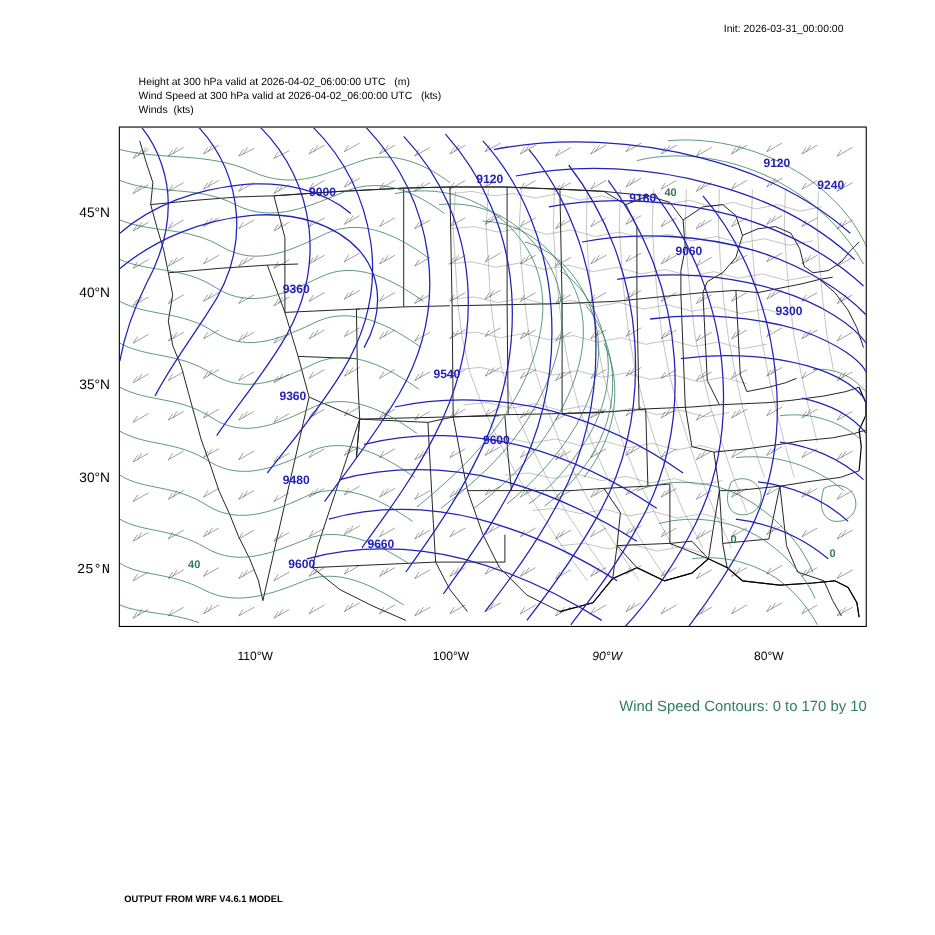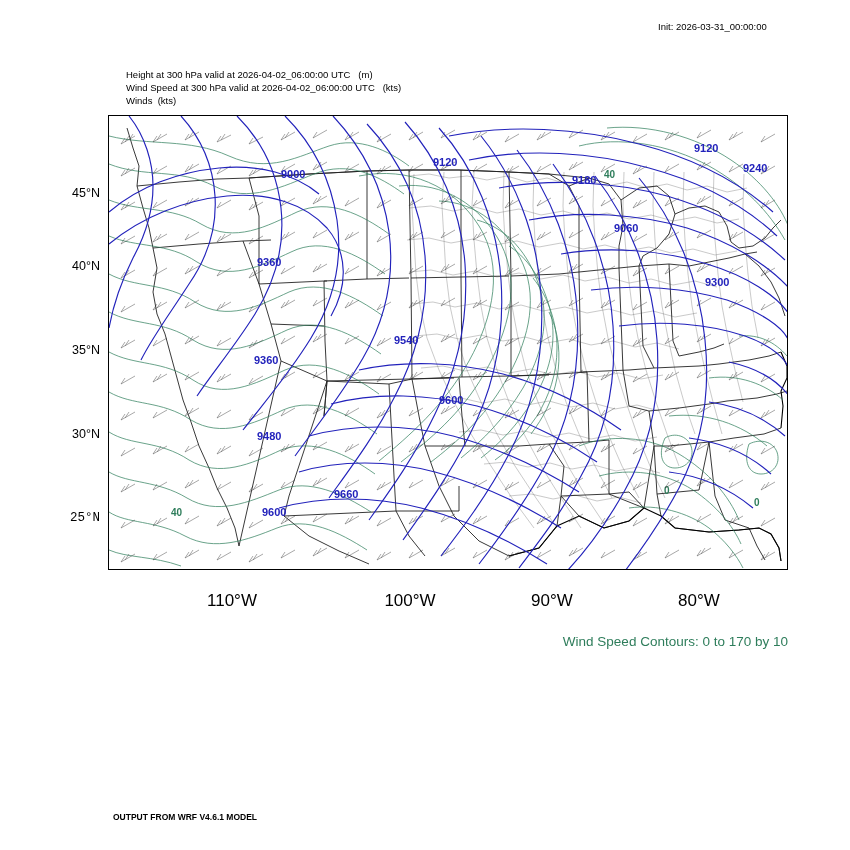--- a/index.html
+++ b/index.html
@@ -73,21 +73,21 @@
   
   .lat-label {
     position: absolute;
     font-size: 12.5px;
     color: #000;
     text-align: right;
     width: 60px;
   }
   .lon-label {
     position: absolute;
-    font-size: 17px;
+    font-size: 11px;
     color: #000;
     text-align: center;
     width: 70px;
   }
   
   .legend-line {
     position: absolute;
     font-size: 13.5px;
     text-align: right;
     right: 62px;
@@ -133,21 +133,21 @@
   <div class="field-desc" id="field-line-3">Winds  (kts)</div>
 
   <div class="lat-label" style="left:40px; top:186px;">45°N</div>
   <div class="lat-label" style="left:40px; top:259px;">40°N</div>
   <div class="lat-label" style="left:40px; top:343px;">35°N</div>
   <div class="lat-label" style="left:40px; top:427px;">30°N</div>
   <div class="lat-label" style="left:40px; top:511px;font-family:Liberation Mono, monospace;">25°N</div>
 
   <div class="lon-label" style="left:197px; top:591px;">110°W</div>
   <div class="lon-label" style="left:375px; top:591px;">100°W</div>
-  <div class="lon-label" style="left:517px; top:591px;">90°W</div>
+  <div class="lon-label" style="left:517px; top:591px;font-style:italic;">90°W</div>
   <div class="lon-label" style="left:664px; top:591px;">80°W</div>
 
   <div id="map-frame">
     <div id="map-canvas">
 
       <svg class="layer" viewBox="0 0 680 455">
         <g stroke="#555555" stroke-width="0.35" fill="none" opacity="0.9">
 
           <path d="M300 60 L320 58 L340 62 L358 60 L378 64 L398 60 L418 66 L438 62 L458 68 L478 64 L498 70 L518 66 L538 72 L558 68 L578 74 L598 70 L618 76 L638 72"></path>
           <path d="M300 92 L322 90 L344 95 L366 91 L388 97 L410 93 L432 99 L454 95 L476 101 L498 97 L520 103 L542 99 L564 105 L586 101 L608 107 L630 103"></path>

